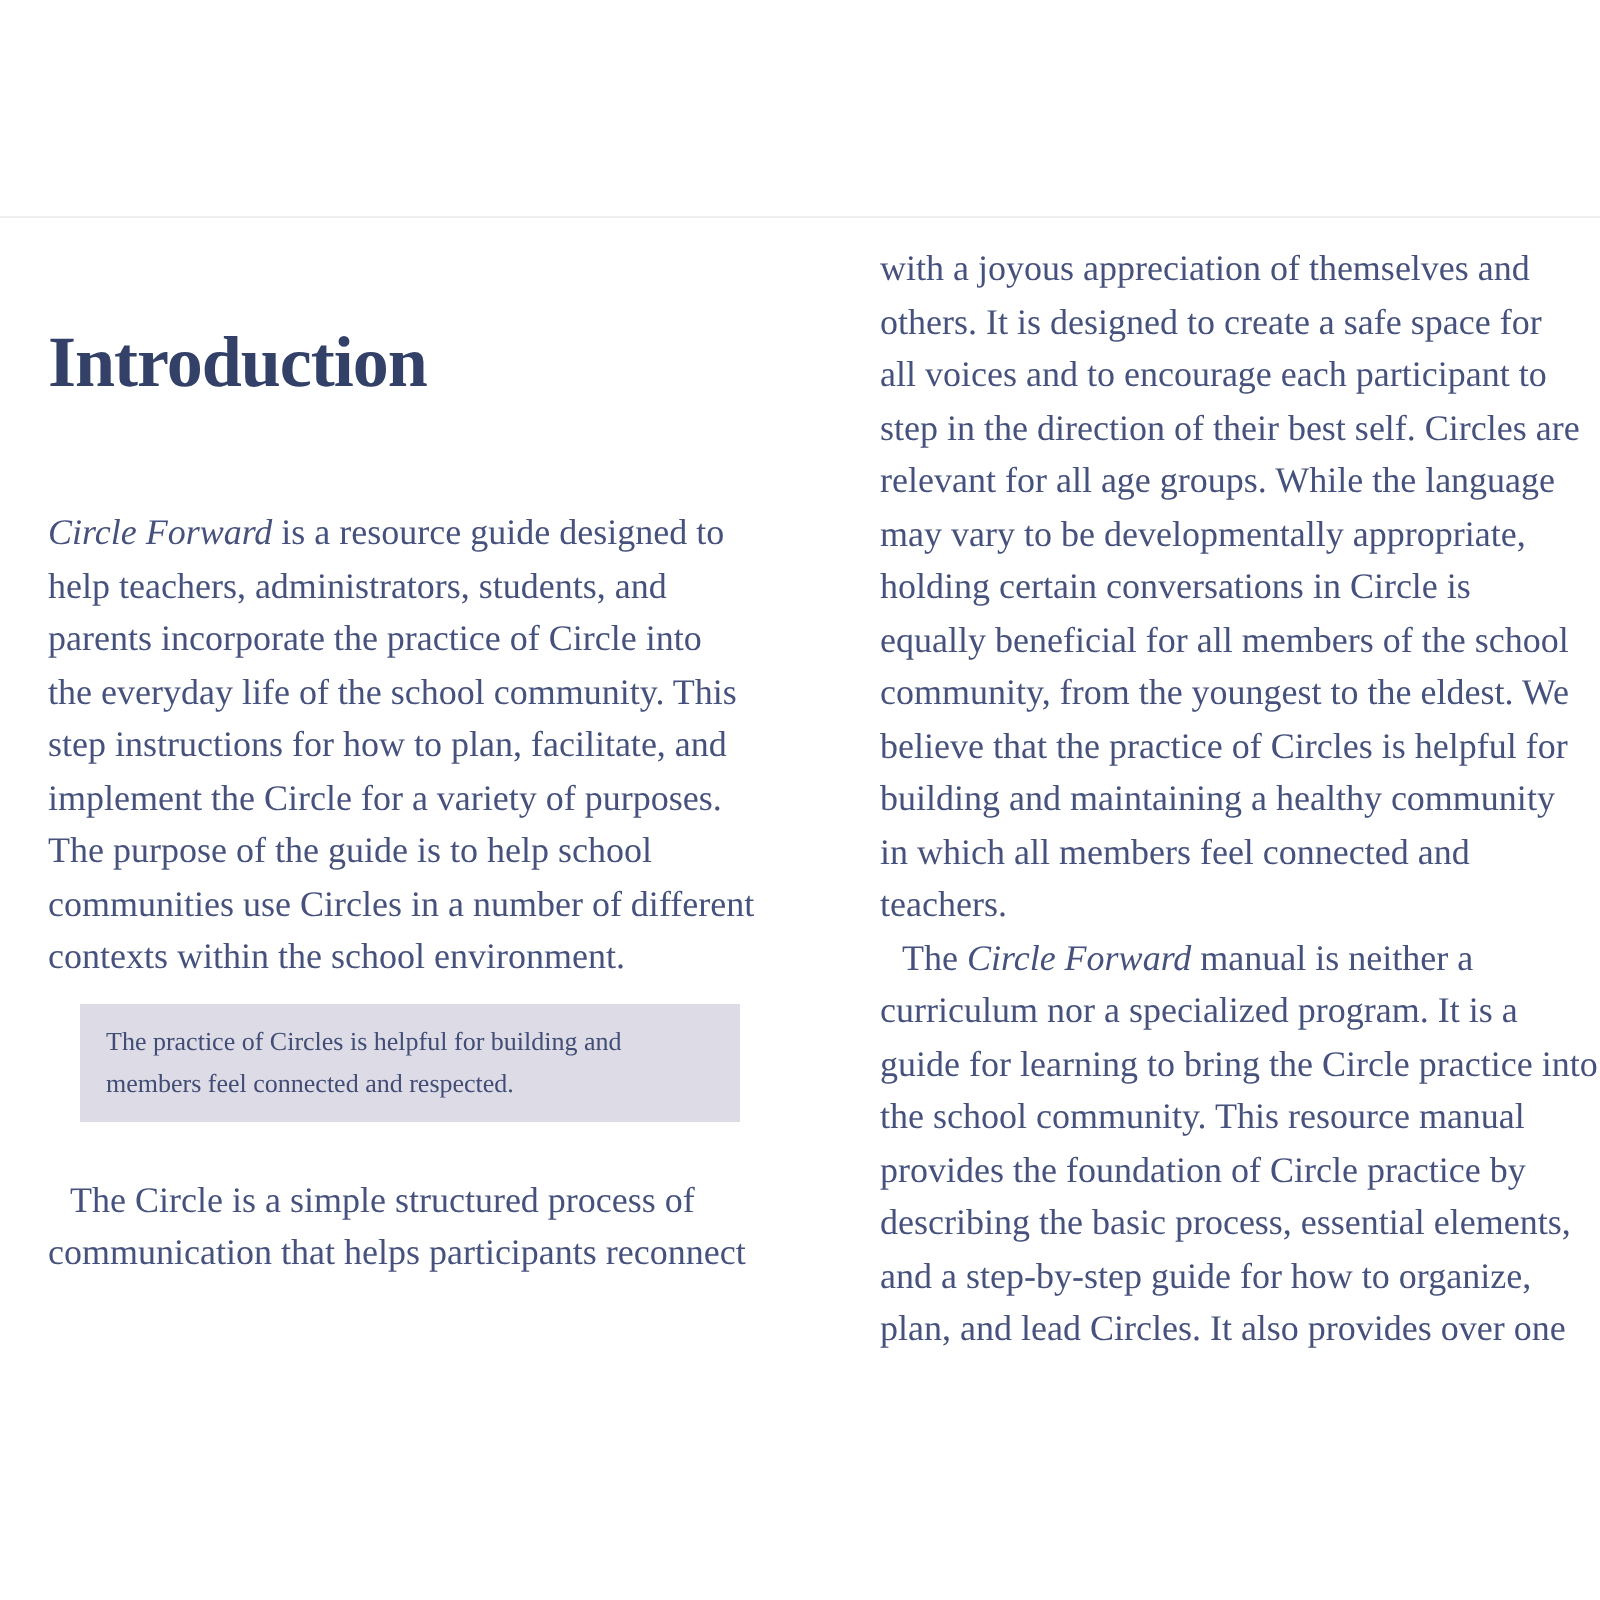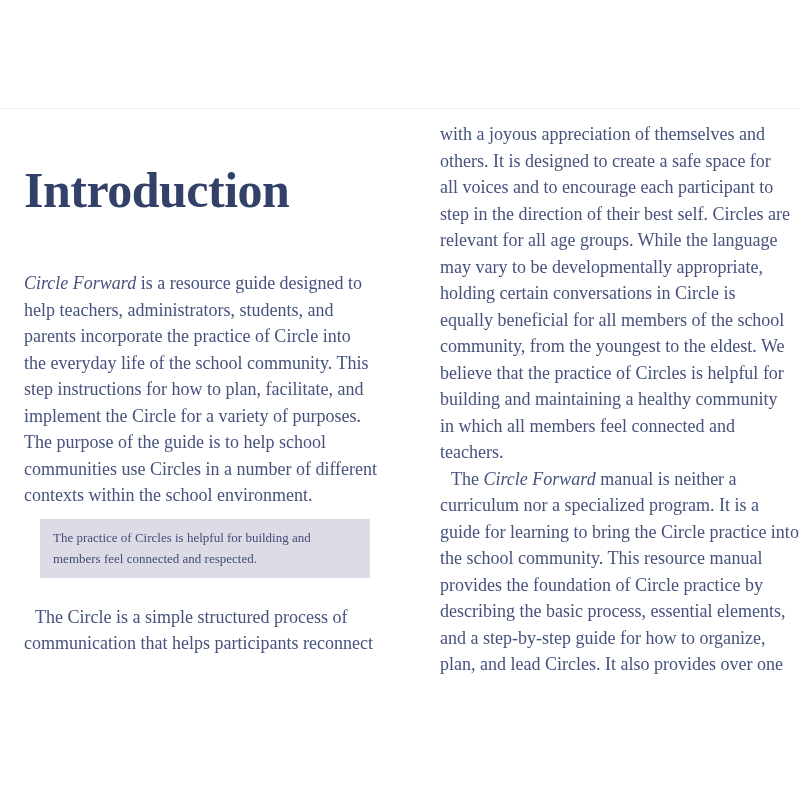--- a/index.html
+++ b/index.html
@@ -12,21 +12,21 @@
   }
   .top-divider{
     position:absolute;left:0;top:108px;width:800px;height:1px;
     background:#efeff1;
   }
   .col{position:absolute;width:372px;}
   .col-left{left:24px;top:160px;}
   .col-right{left:440px;top:121px;}
   h1.chapter{
     margin:0 0 50px 0;
-    font-size:50px;
+    font-size:36px;
     line-height:1.2;
     font-weight:bold;
     letter-spacing:-0.5px;
     color:#334168;
   }
   .line{
     font-size:18px;
     line-height:26.5px;
     color:#46527d;
     white-space:nowrap;

